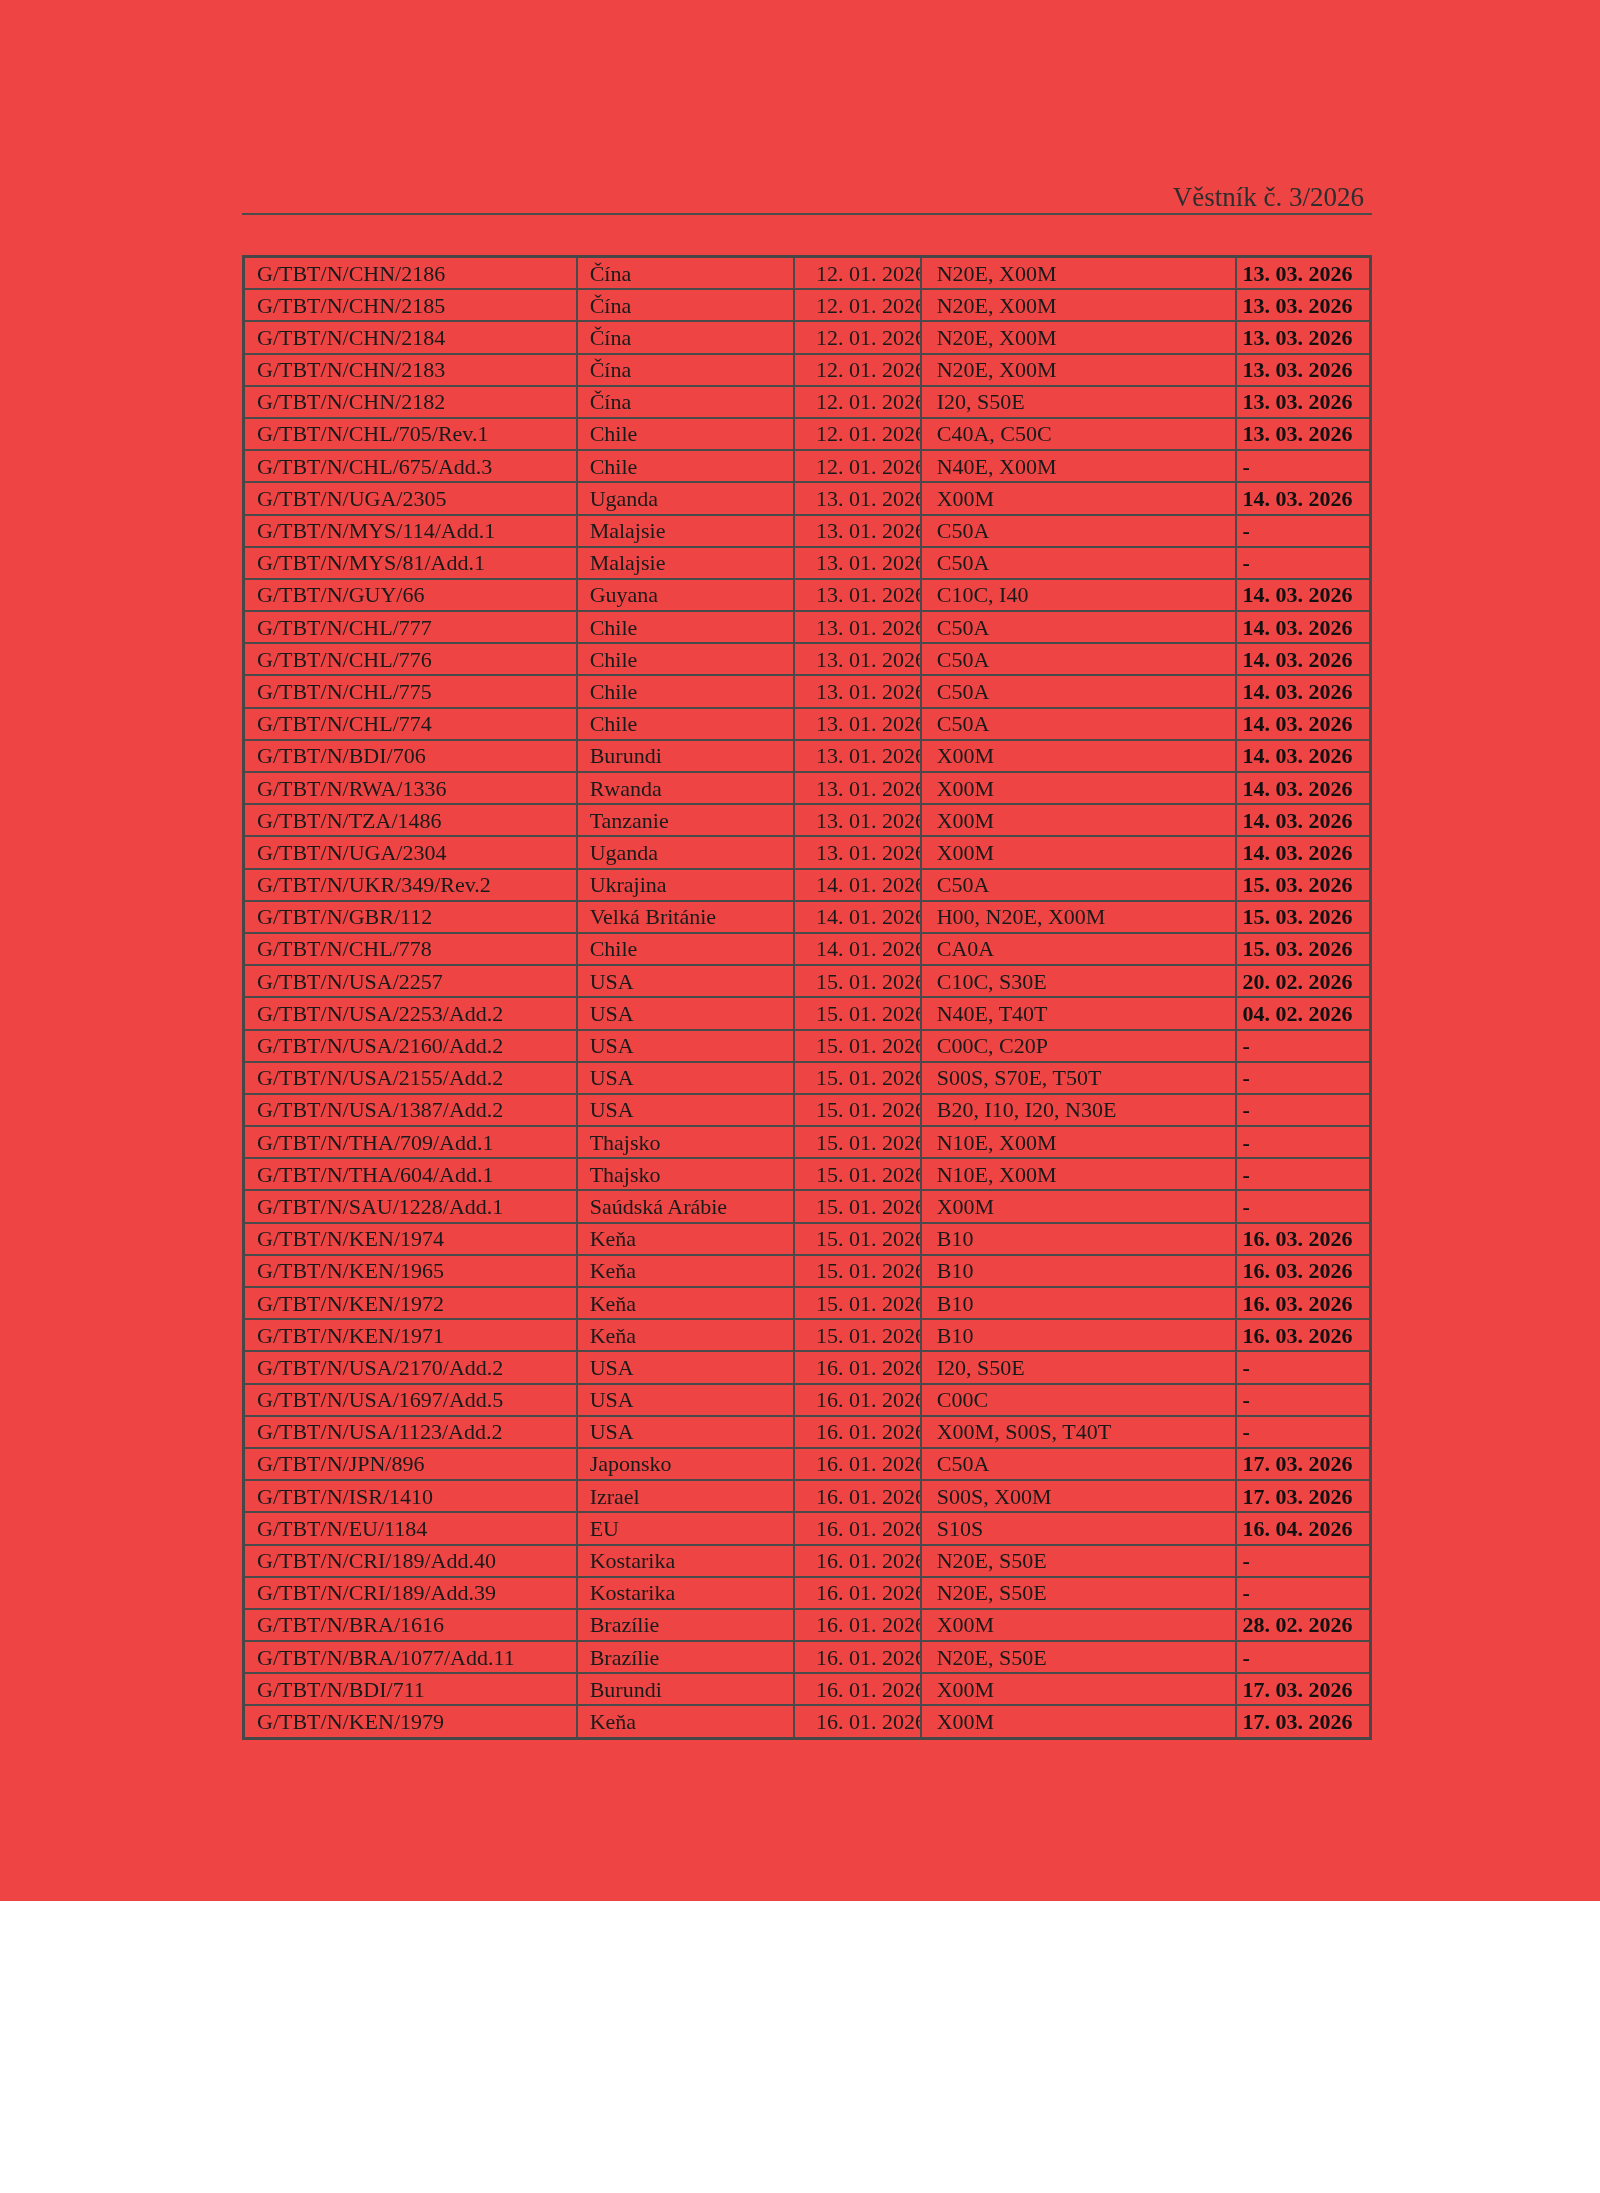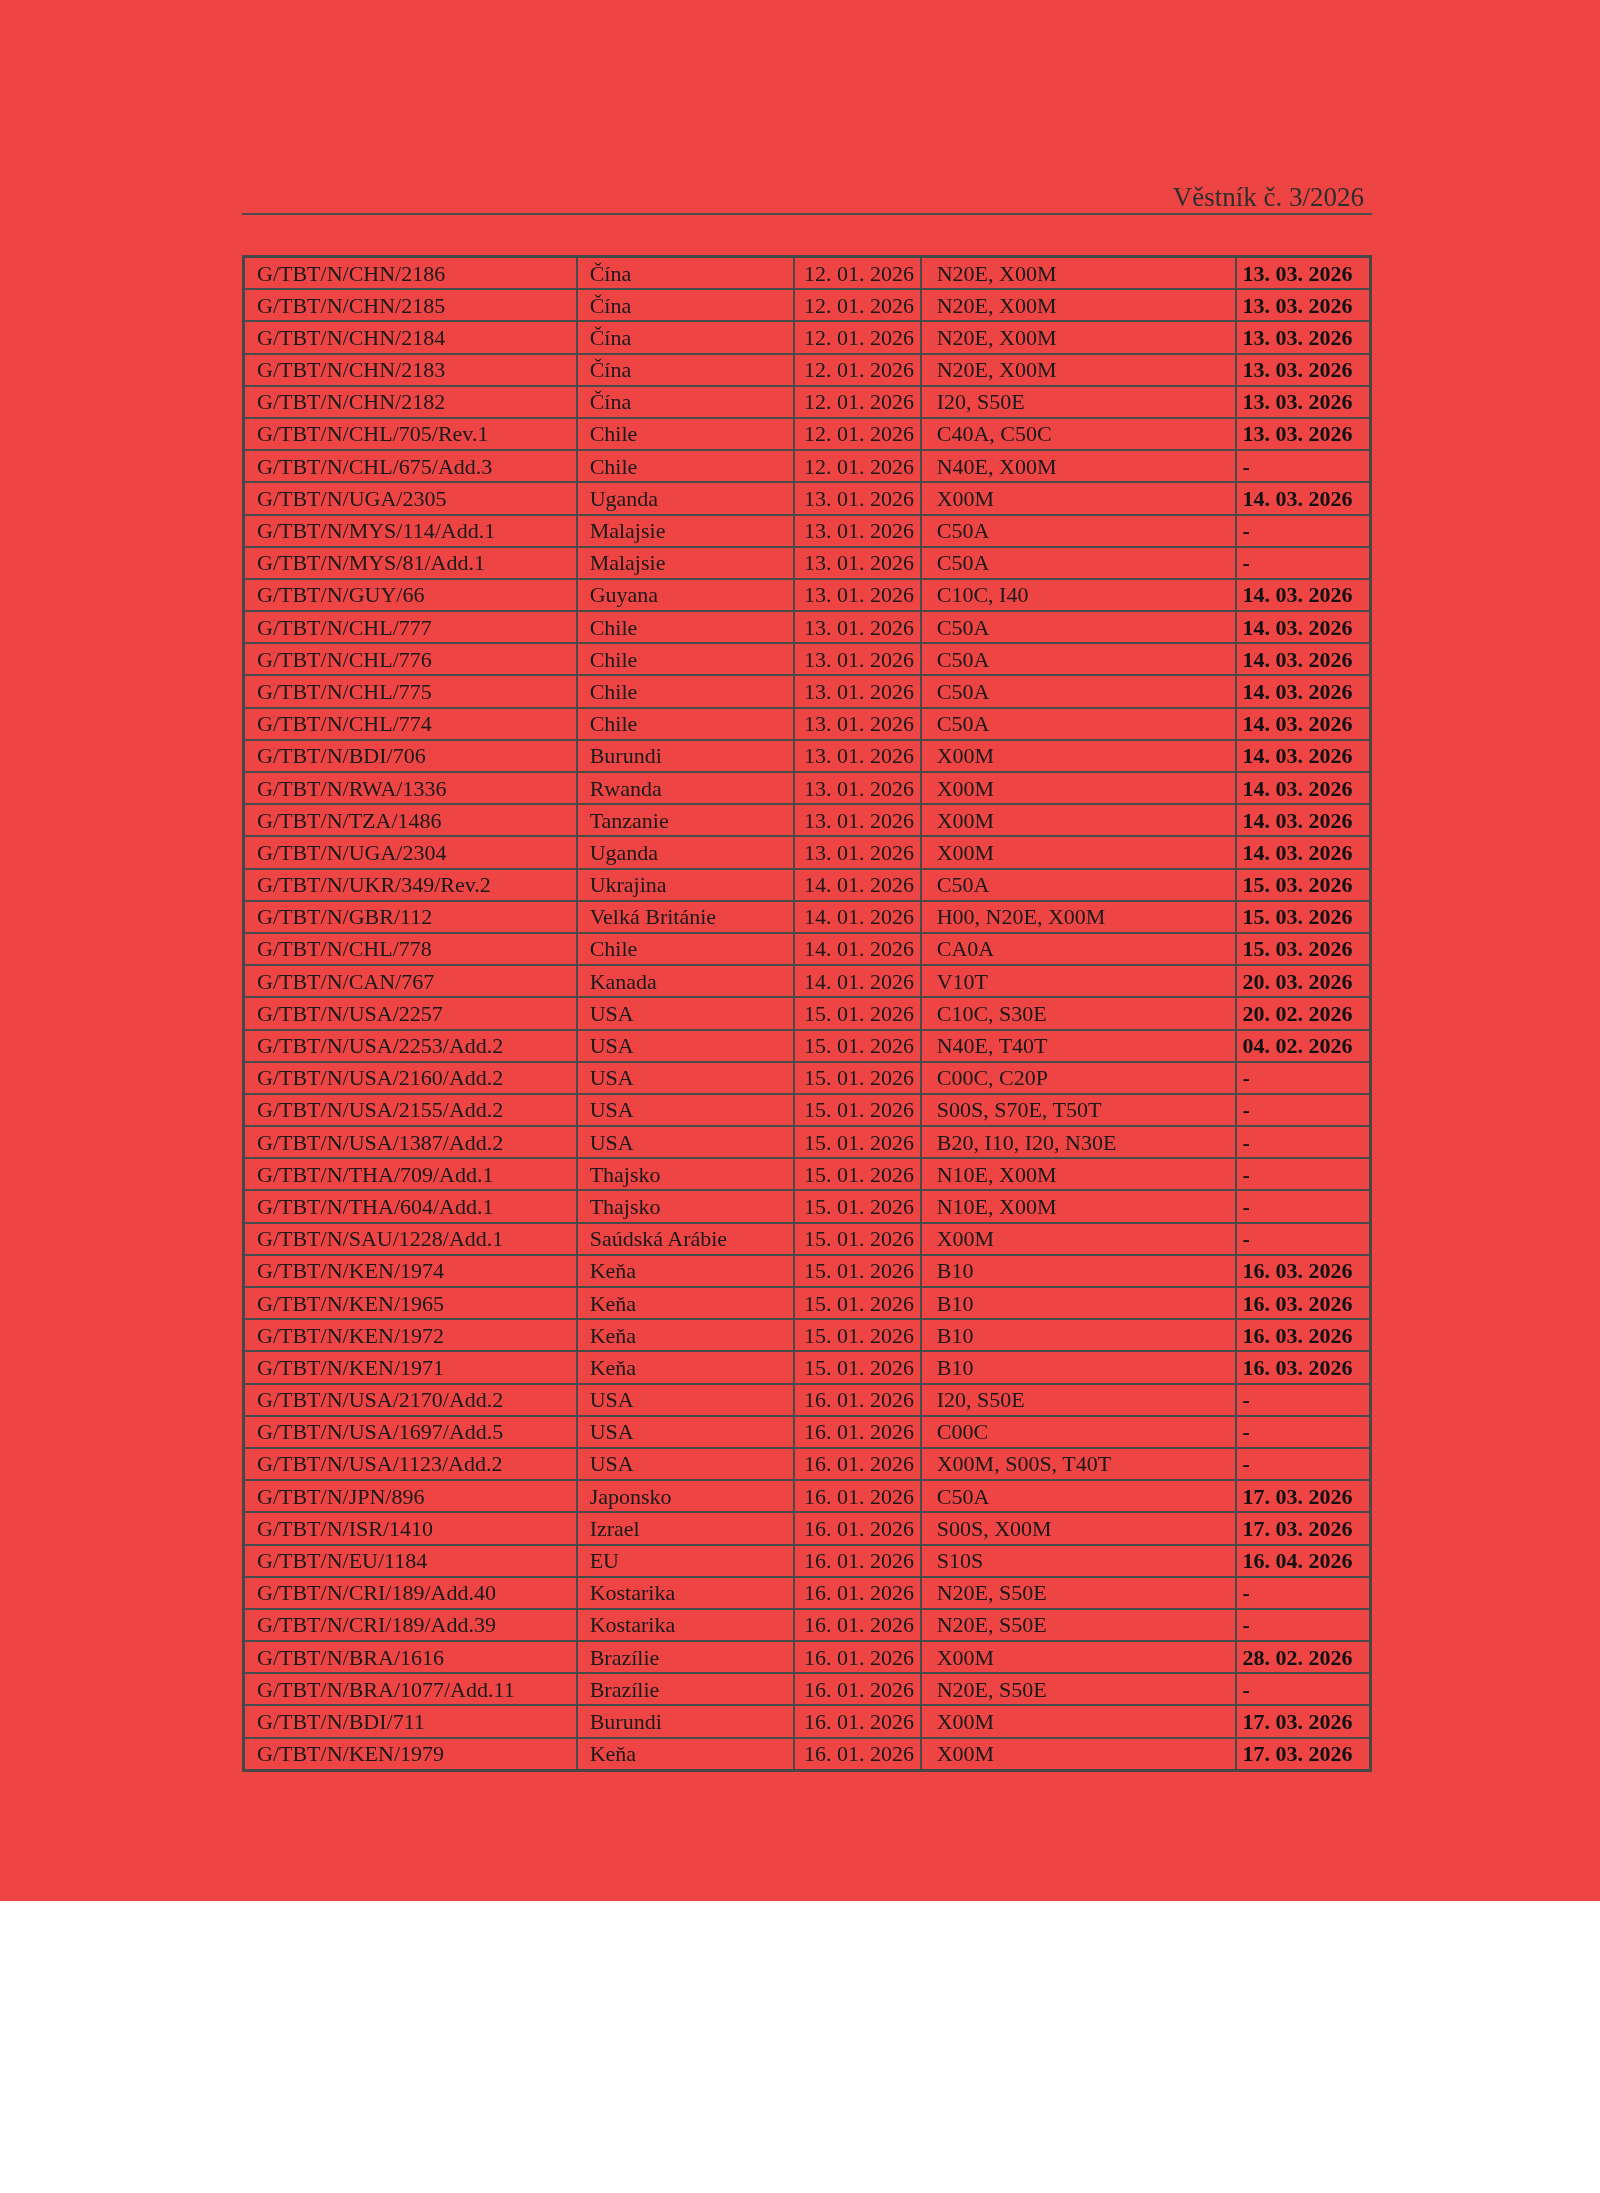--- a/index.html
+++ b/index.html
@@ -46,21 +46,21 @@
     border: 2px solid #4a4a4a;
     height: 30.2px;
     font-size: 22px;
     line-height: 1.05;
     vertical-align: middle;
     padding: 0 4px 0 12px;
     white-space: nowrap;
     overflow: hidden;
     color: #1a1a1a;
   }
-  table.notif td:nth-child(3) { padding-left: 9px; }
+  table.notif td:nth-child(3) { padding-left: 21px; }
   table.notif td:nth-child(4) { padding-left: 15px; }
   table.notif td:nth-child(5) { padding-left: 5px; font-weight: 700; color: #111111; }
   col.c-code     { width: 29.56%; }
   col.c-country  { width: 19.29%; }
   col.c-date     { width: 11.24%; }
   col.c-codes    { width: 28.01%; }
   col.c-deadline { width: 11.90%; }
   .page-number {
     position: absolute;
     top: 2008px;
@@ -239,27 +239,20 @@
             <td>15. 03. 2026</td>
           </tr>
           <tr>
             <td>G/TBT/N/CHL/778</td>
             <td>Chile</td>
             <td>14. 01. 2026</td>
             <td>CA0A</td>
             <td>15. 03. 2026</td>
           </tr>
           <tr>
-            <td>G/TBT/N/CAN/767</td>
-            <td>Kanada</td>
-            <td>14. 01. 2026</td>
-            <td>V10T</td>
-            <td>20. 03. 2026</td>
-          </tr>
-          <tr>
             <td>G/TBT/N/USA/2257</td>
             <td>USA</td>
             <td>15. 01. 2026</td>
             <td>C10C, S30E</td>
             <td>20. 02. 2026</td>
           </tr>
           <tr>
             <td>G/TBT/N/USA/2253/Add.2</td>
             <td>USA</td>
             <td>15. 01. 2026</td>

